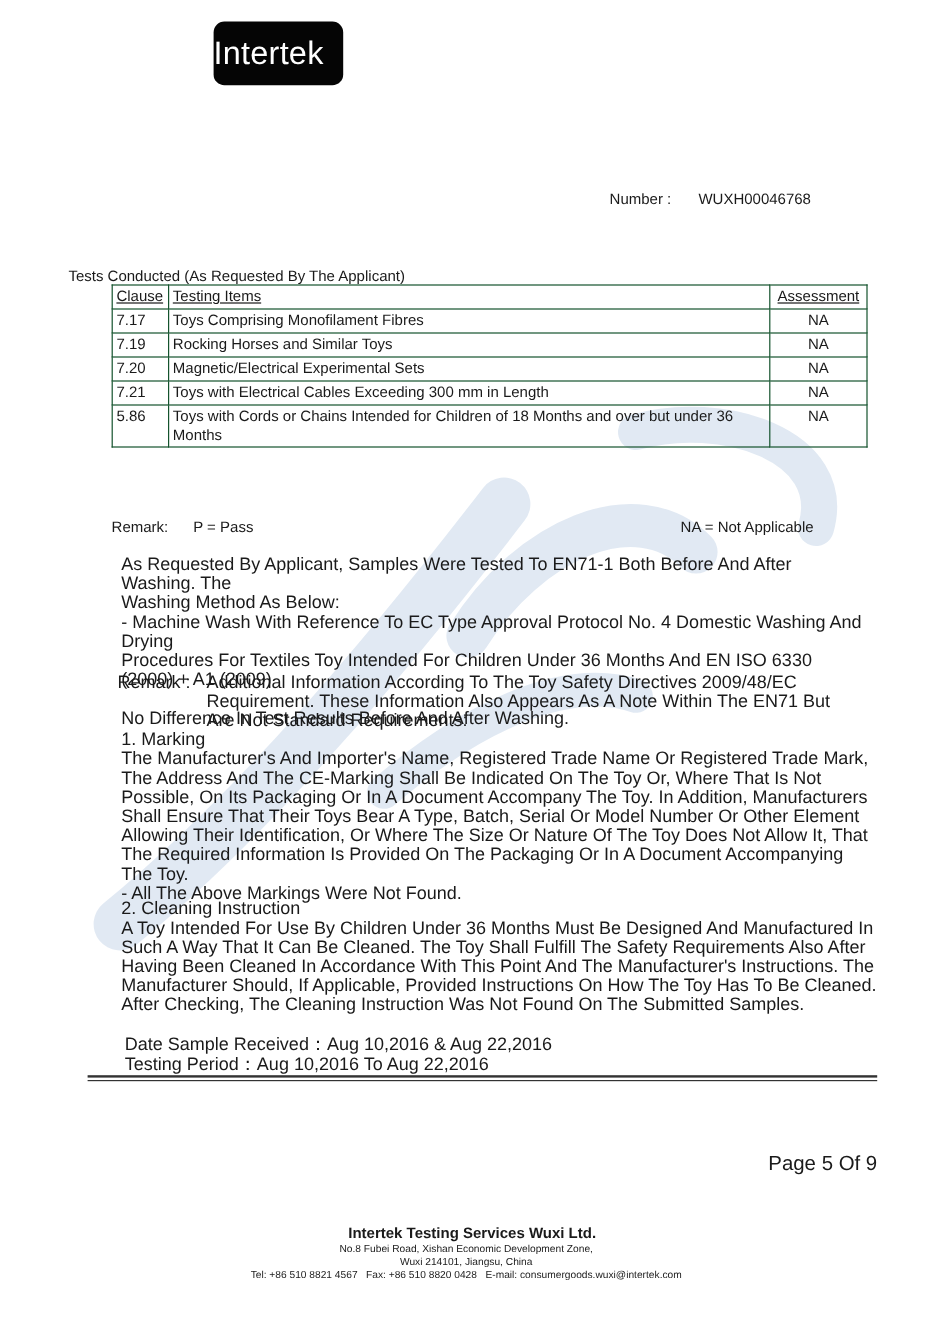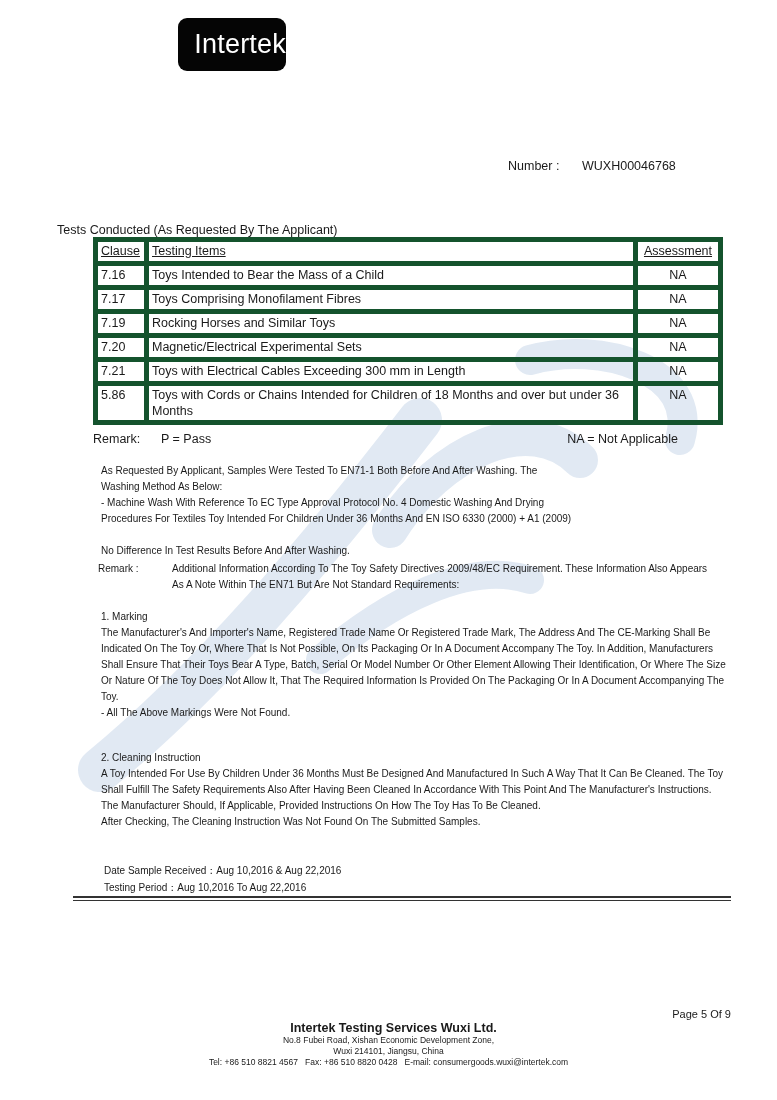--- a/index.html
+++ b/index.html
@@ -7,53 +7,53 @@
     width: 777px; height: 1100px; position: relative; overflow: hidden;
     font-family: "Liberation Sans", sans-serif; color: #1a1a1a; font-size: 12px;
   }
   .watermark {
     position: absolute; left: 60px; top: 300px; width: 700px; height: 520px;
     pointer-events: none; z-index: 0;
   }
   .logo {
     position: absolute; left: 178px; top: 18px; width: 108px; height: 53px;
     background: #050505; border-radius: 9px;
-    color: #fff; font-size: 27px; line-height: 53px; text-align: right;
+    color: #fff; font-size: 27px; line-height: 53px; text-align: left;
     letter-spacing: 0.2px; z-index: 1;
   }
   .number-row { position: absolute; left: 508px; top: 159px; font-size: 12.5px; z-index: 1; }
   .number-row .lbl { display: inline-block; width: 74px; }
   .section-title { position: absolute; left: 57px; top: 223px; font-size: 12.5px; z-index: 1; }
   table.tests {
     position: absolute; left: 93px; top: 237px; width: 630px;
     border-collapse: collapse; font-size: 12.5px; z-index: 1;
   }
   table.tests td, table.tests th {
-    border: 5px solid #14532d; padding: 1px 3px; vertical-align: top;
+    border: 1px solid #14532d; padding: 1px 3px; vertical-align: top;
     font-weight: normal; text-align: left; line-height: 16px; height: 17px;
   }
   table.tests th span { text-decoration: underline; }
   table.tests .c-clause { width: 40px; }
   table.tests .c-assess { width: 74px; text-align: center; }
   table.tests th.c-assess { text-align: center; }
   .remark1 { position: absolute; left: 93px; top: 432px; width: 585px; font-size: 12.5px; z-index: 1; }
   .remark1 .p { position: absolute; left: 68px; top: 0; }
   .remark1 .na { position: absolute; right: 0; top: 0; }
-  .block { position: absolute; z-index: 1; font-size: 10px; line-height: 16px; }
+  .block { position: absolute; z-index: 1; font-size: 15px; line-height: 16px; }
   .wash { left: 101px; top: 463px; width: 620px; }
   .remark2 { left: 98px; top: 561px; width: 610px; }
   .remark2 .lbl { position: absolute; left: 0; top: 0; }
   .remark2 .txt { margin-left: 74px; }
   .sec { left: 101px; width: 630px; }
   .sec1 { top: 609px; }
   .sec2 { top: 750px; }
   .dates { left: 104px; top: 862px; width: 500px; line-height: 17px; }
   .rule1 { position: absolute; left: 73px; top: 896px; width: 658px; height: 2px; background: #333; z-index: 1; }
   .rule2 { position: absolute; left: 73px; top: 900px; width: 658px; height: 1px; background: #333; z-index: 1; }
-  .page-num { position: absolute; right: 46px; top: 1008px; font-size: 11px; z-index: 1; text-align: right; }
+  .page-num { position: absolute; right: 46px; top: 960px; font-size: 17px; z-index: 1; text-align: right; }
   .footer { position: absolute; left: 0; top: 1021px; width: 777px; text-align: center; z-index: 1; }
   .footer .company { font-size: 12.5px; font-weight: bold; margin-left: 10px; }
   .footer .addr { font-size: 8.5px; line-height: 11px; }
 </style>
 </head>
 <body>
 
 <svg class="watermark" viewBox="0 0 700 520">
   <g fill="none" stroke="#d7e2ef" stroke-linecap="round" opacity="0.75">
     <path d="M40 470 C 150 380, 260 250, 360 120" stroke-width="44"></path>
@@ -73,25 +73,20 @@
 
 <table class="tests">
   <thead>
     <tr>
       <th class="c-clause"><span>Clause</span></th>
       <th><span>Testing Items</span></th>
       <th class="c-assess"><span>Assessment</span></th>
     </tr>
   </thead>
   <tbody>
-    <tr>
-      <td class="c-clause">7.16</td>
-      <td>Toys Intended to Bear the Mass of a Child</td>
-      <td class="c-assess">NA</td>
-    </tr>
     <tr>
       <td class="c-clause">7.17</td>
       <td>Toys Comprising Monofilament Fibres</td>
       <td class="c-assess">NA</td>
     </tr>
     <tr>
       <td class="c-clause">7.19</td>
       <td>Rocking Horses and Similar Toys</td>
       <td class="c-assess">NA</td>
     </tr>

